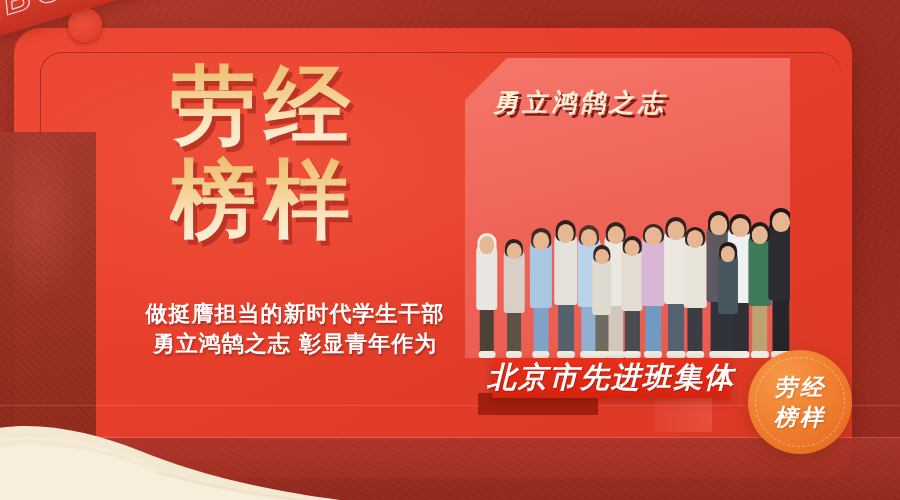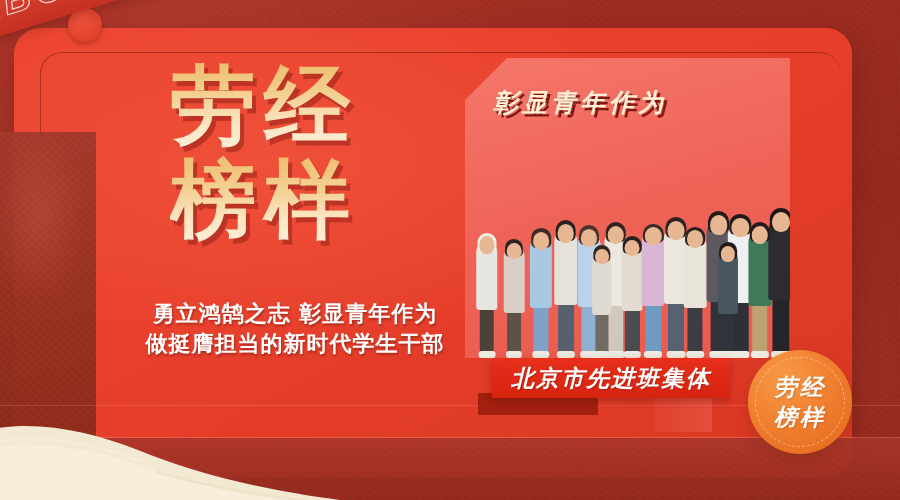--- a/index.html
+++ b/index.html
@@ -310,21 +310,21 @@
     display: flex;
     align-items: center;
     justify-content: center;
     z-index: 7;
     box-shadow: 0 3px 8px rgba(90,15,8,.35);
   }
   .banner-text {
     font-family: "DejaVu Sans", "Liberation Sans", sans-serif;
     font-style: italic;
     font-weight: 700;
-    font-size: 23px;
+    font-size: 29px;
     letter-spacing: 2px;
     color: #ffffff;
     white-space: nowrap;
     text-shadow: 1px 1px 1px rgba(120,20,10,.4);
   }
 
   
   .badge {
     position: absolute;
     left: 748px; top: 350px;
@@ -385,30 +385,30 @@
   <div class="band-hairline2"></div>
   <div class="band-hairline"></div>
   <div class="band-bottom-dark"></div>
 
   <div class="title-main">
     <div class="title-line">劳经</div>
     <div class="title-line">榜样</div>
   </div>
 
   <div class="subtitle-wrap">
+    <div class="subtitle">做挺膺担当的新时代学生干部</div>
     <div class="subtitle">勇立鸿鹄之志 彰显青年作为</div>
-    <div class="subtitle">做挺膺担当的新时代学生干部</div>
   </div>
 
   <div class="meta-wrap">
   </div>
 
   <div class="photo-card">
     <div class="photo-card-head">
-      <div class="photo-head-line">彰显青年作为</div>
+      <div class="photo-head-line">勇立鸿鹄之志</div>
     </div>
     <div class="photo-people" id="people-layer">
         <div class="person" style="left: 10px; width: 23.4px; height: 145.7px;">
           <div class="p-legs" style="width: 14.508px; height: 55.8px; bottom: 4px; background: rgb(76, 66, 56);"></div>
           <div class="p-body" style="width: 21.528px; height: 66.6px; bottom: 47.8px; background: rgb(232, 230, 224);"></div>
           <div class="p-hair" style="width: 18.972px; height: 18.666px; bottom: 106.4px; background: rgb(242, 239, 230);"></div>
           <div class="p-head" style="width: 15.3px; height: 17.136px; bottom: 104.4px;"></div>
           <div class="p-shoes" style="width: 16.848px;"></div>
         </div>
         <div class="person" style="left: 38px; width: 22.36px; height: 139.58px;">

